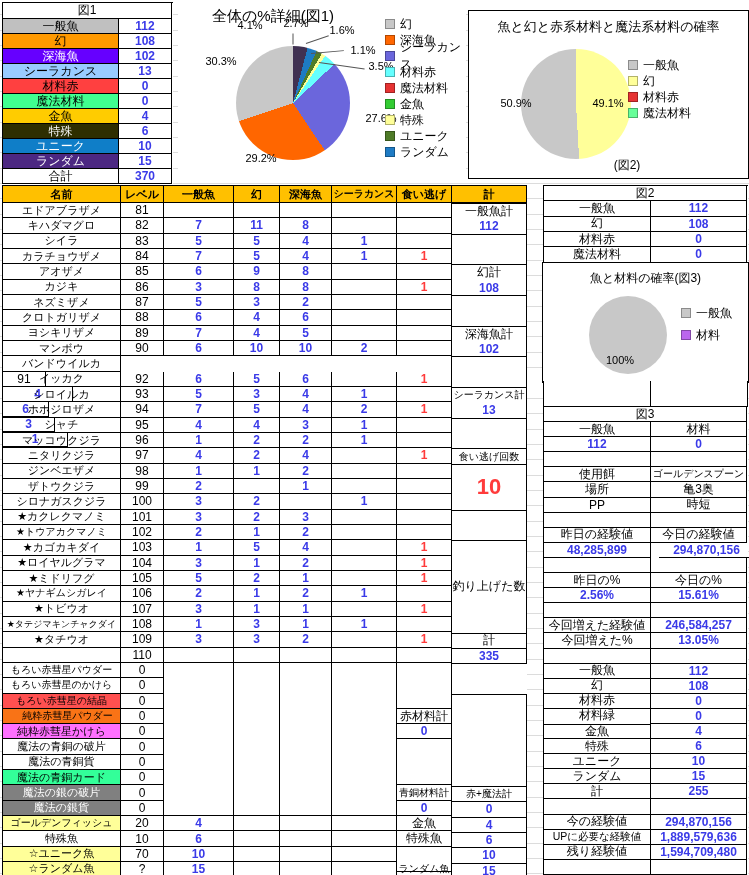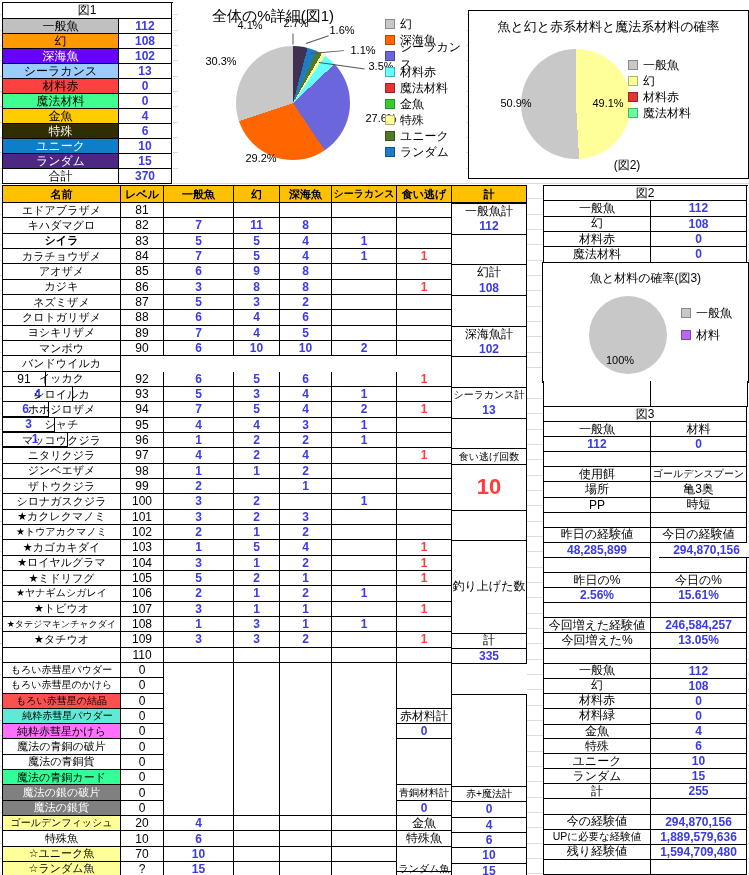--- a/index.html
+++ b/index.html
@@ -198,21 +198,21 @@
         <div class="c " style="width: 118px; font-size: 11px;">キハダマグロ</div>
         <div class="c " style="width: 43px;">82</div>
         <div class="c blue" style="width: 70px;">7</div>
         <div class="c blue" style="width: 46px;">11</div>
         <div class="c blue" style="width: 52px;">8</div>
         <div class="c blue" style="width: 65px;"></div>
         <div class="c red" style="width: 55px;"></div>
         <div class="c ghost" style="width: 75px;"></div>
       </div>
       <div class="row" style="height: 15.34px;">
-        <div class="c " style="width: 118px; font-size: 11px; font-weight: bold;">シイラ</div>
+        <div class="c " style="width: 118px; font-size: 11px;">シイラ</div>
         <div class="c " style="width: 43px;">83</div>
         <div class="c blue" style="width: 70px;">5</div>
         <div class="c blue" style="width: 46px;">5</div>
         <div class="c blue" style="width: 52px;">4</div>
         <div class="c blue" style="width: 65px;">1</div>
         <div class="c red" style="width: 55px;"></div>
         <div class="c ghost" style="width: 75px;"></div>
       </div>
       <div class="row" style="height: 15.34px;">
         <div class="c " style="width: 118px; font-size: 11px;">カラチョウザメ</div>
@@ -508,21 +508,21 @@
         <div class="c " style="width: 118px; background: rgb(255, 80, 80); color: rgb(0, 0, 0); font-size: 10px;">もろい赤彗星の結晶</div>
         <div class="c " style="width: 43px;">0</div>
         <div class="c blue nb" style="width: 70px;"></div>
         <div class="c nb" style="width: 46px;"></div>
         <div class="c nb" style="width: 52px;"></div>
         <div class="c nb" style="width: 65px;"></div>
         <div class="c " style="width: 55px;"></div>
         <div class="c ghost" style="width: 75px;"></div>
       </div>
       <div class="row" style="height: 15.34px;">
-        <div class="c " style="width: 118px; background: #5eead4; color: rgb(0, 0, 0); font-size: 10px; padding-left: 12px;">純粋赤彗星パウダー</div>
+        <div class="c " style="width: 118px; background: #f97316; color: rgb(0, 0, 0); font-size: 10px; padding-left: 12px;">純粋赤彗星パウダー</div>
         <div class="c " style="width: 43px;">0</div>
         <div class="c blue nb" style="width: 70px;"></div>
         <div class="c nb" style="width: 46px;"></div>
         <div class="c nb" style="width: 52px;"></div>
         <div class="c nb" style="width: 65px;"></div>
         <div class="c " style="width: 55px;">赤材料計</div>
         <div class="c ghost" style="width: 75px;"></div>
       </div>
       <div class="row" style="height: 15.34px;">
         <div class="c " style="width: 118px; background: rgb(255, 112, 255); color: rgb(0, 0, 0); font-size: 11px;">純粋赤彗星かけら</div>

